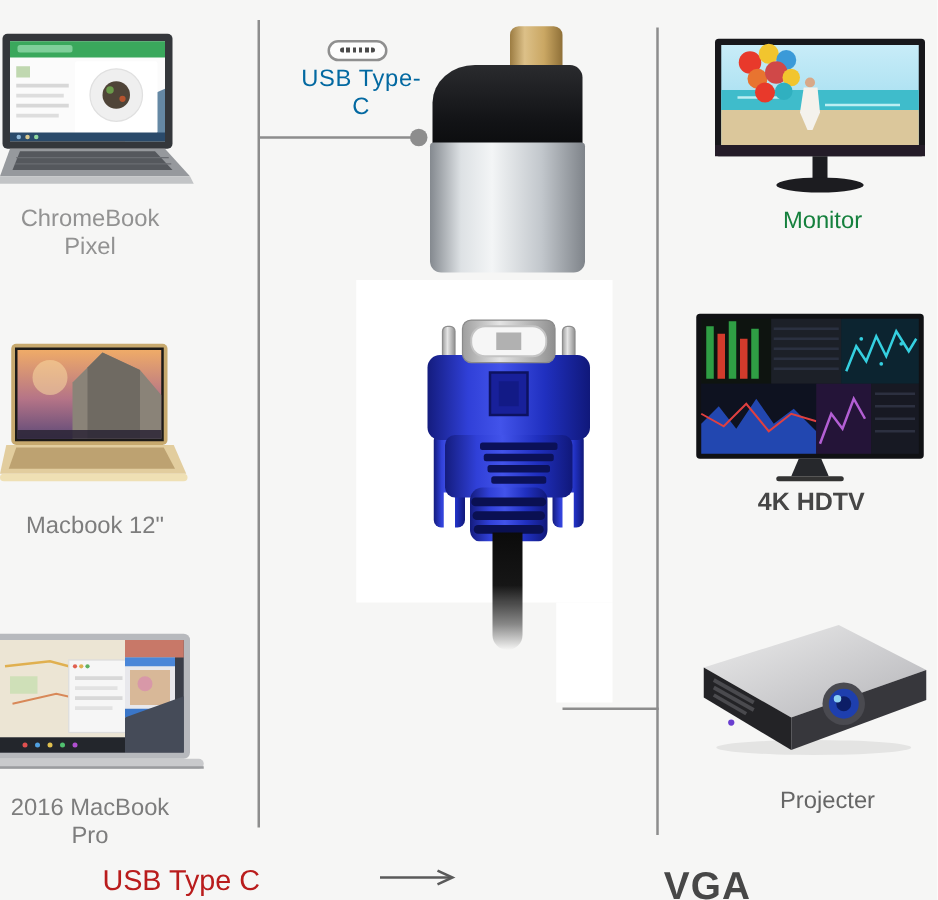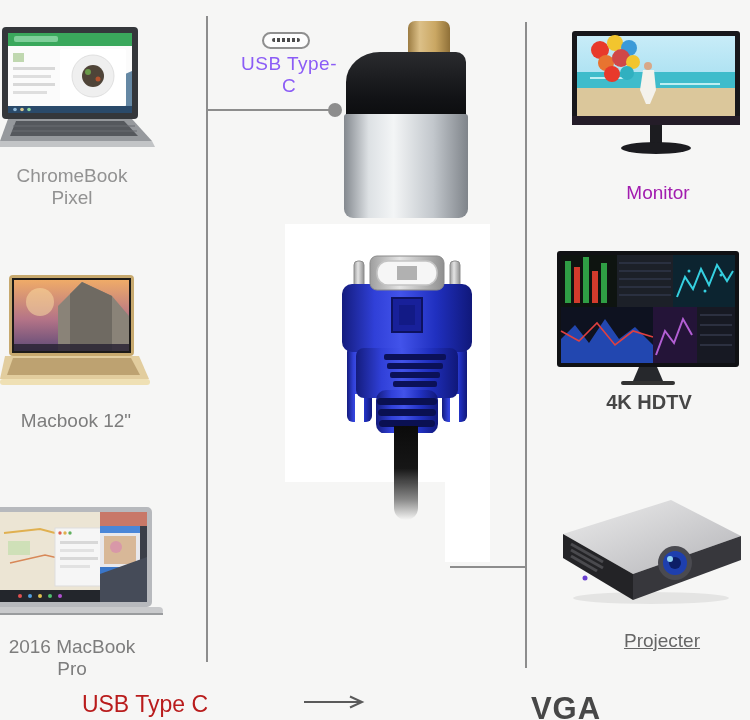--- a/index.html
+++ b/index.html
@@ -33,27 +33,27 @@
   .usbc-label{position:absolute;left:238px;top:53px;width:102px;text-align:center;
     font-size:17px;letter-spacing:.5px;color:#787878;}
   
   .vga-backdrop{position:absolute;left:285px;top:224px;width:205px;height:258px;background:#ffffff;}
   .vga-backdrop2{position:absolute;left:445px;top:482px;width:45px;height:80px;background:#ffffff;}
   
   .vga-cable{position:absolute;left:394px;top:426px;width:24px;height:94px;
     background:linear-gradient(180deg,#0b0b0b 0%,#161616 45%,rgba(45,45,45,.55) 78%,rgba(70,70,70,0) 100%);
     border-radius:0 0 12px 12px;}
   
-  .lbl{position:absolute;text-align:center;color:#8b5cf6;font-size:19px;}
+  .lbl{position:absolute;text-align:center;color:#0369a1;font-size:19px;}
   .lbl-chromebook{left:-6px;top:165px;width:156px;color:#929292;}
   .lbl-macbook12{left:12px;top:410px;width:128px;color:#7d7d7d;}
   .lbl-macbookpro{left:-8px;top:636px;width:160px;color:#7d7d7d;}
-  .lbl-monitor{left:593px;top:166px;width:130px;color:#a21caf;margin-top:16px;}
+  .lbl-monitor{left:593px;top:166px;width:130px;color:#15803d;}
   .lbl-hdtv{left:576px;top:391px;width:146px;color:#464646;font-weight:bold;font-size:20px;}
-  .lbl-projector{left:592px;top:630px;width:140px;color:#666666;text-decoration:underline;}
+  .lbl-projector{left:592px;top:630px;width:140px;color:#666666;}
   .footer-from{left:65px;top:691px;width:160px;font-size:23px;color:#b91c1c;}
   .footer-to{left:506px;top:691px;width:120px;font-size:31px;color:#474747;font-weight:bold;letter-spacing:1px;}
   .dev{position:absolute;}
 </style>
 </head>
 <body>
 
 <div class="stage">
 
   <div class="vline vline-left"></div>

